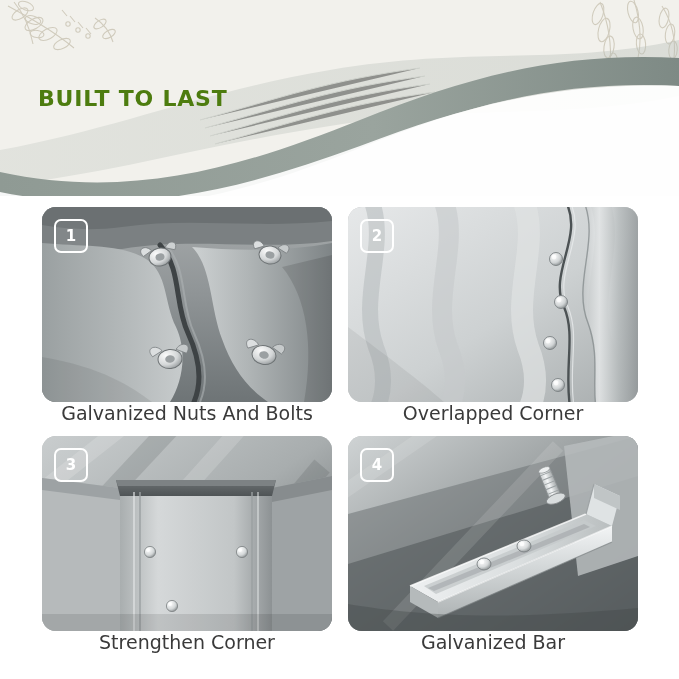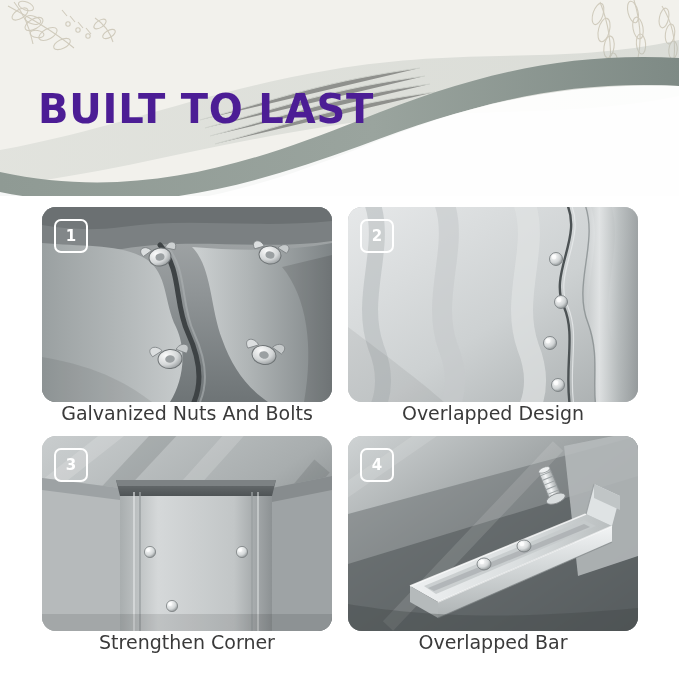--- a/index.html
+++ b/index.html
@@ -27,24 +27,24 @@
   .banner-bg {
     position: absolute;
     left: 0; top: 0;
     width: 679px;
     height: 196px;
   }
   .banner-title {
     position: absolute;
     left: 38px;
     top: 86px;
-    font-size: 40px;
+    font-size: 22px;
     font-weight: bold;
     letter-spacing: 0.8px;
-    color: #4c1d95;
+    color: #4d7c0f;
     font-family: "DejaVu Sans", sans-serif;
     white-space: nowrap;
   }
 
   
   .grid {
     position: absolute;
     left: 0;
     top: 196px;
     width: 679px;
@@ -292,21 +292,21 @@
           <circle cx="213" cy="95" r="6.5" fill="url(#rivet2)" stroke="#7c8183" stroke-width="0.9"></circle>
           <circle cx="211" cy="93" r="2.4" fill="#fff" opacity="0.7"></circle>
           <circle cx="202" cy="136" r="6.5" fill="url(#rivet2)" stroke="#7c8183" stroke-width="0.9"></circle>
           <circle cx="200" cy="134" r="2.4" fill="#fff" opacity="0.7"></circle>
           <circle cx="210" cy="178" r="6.5" fill="url(#rivet2)" stroke="#7c8183" stroke-width="0.9"></circle>
           <circle cx="208" cy="176" r="2.4" fill="#fff" opacity="0.7"></circle>
         </g>
       </svg>
       <div class="badge">2</div>
     </div>
-    <div class="caption">Overlapped Design</div>
+    <div class="caption">Overlapped Corner</div>
   </div>
 
   <div class="cell c3">
     <div class="photo">
       <svg viewBox="0 0 290 195" width="290" height="195">
         <defs>
           <linearGradient id="g3bg" x1="0" y1="0" x2="1" y2="1">
             <stop offset="0%" stop-color="#c9cdce"></stop>
             <stop offset="50%" stop-color="#a8adae"></stop>
             <stop offset="100%" stop-color="#5f6466"></stop>
@@ -447,16 +447,16 @@
           <ellipse cx="136" cy="128" rx="7" ry="6" fill="url(#rivet4)" stroke="#7c8183" stroke-width="0.9"></ellipse>
           <circle cx="134" cy="126" r="2.3" fill="#fff" opacity="0.75"></circle>
           <ellipse cx="176" cy="110" rx="7" ry="6" fill="url(#rivet4)" stroke="#7c8183" stroke-width="0.9"></ellipse>
           <circle cx="174" cy="108" r="2.3" fill="#fff" opacity="0.75"></circle>
         </g>
 
         <path d="M0 168 C 60 178, 140 186, 290 172 L290 195 L0 195 Z" fill="#3f4446" opacity="0.35"></path>
       </svg>
       <div class="badge">4</div>
     </div>
-    <div class="caption">Overlapped Bar</div>
+    <div class="caption">Galvanized Bar</div>
   </div>
 
 </div>
 
 </body></html>

